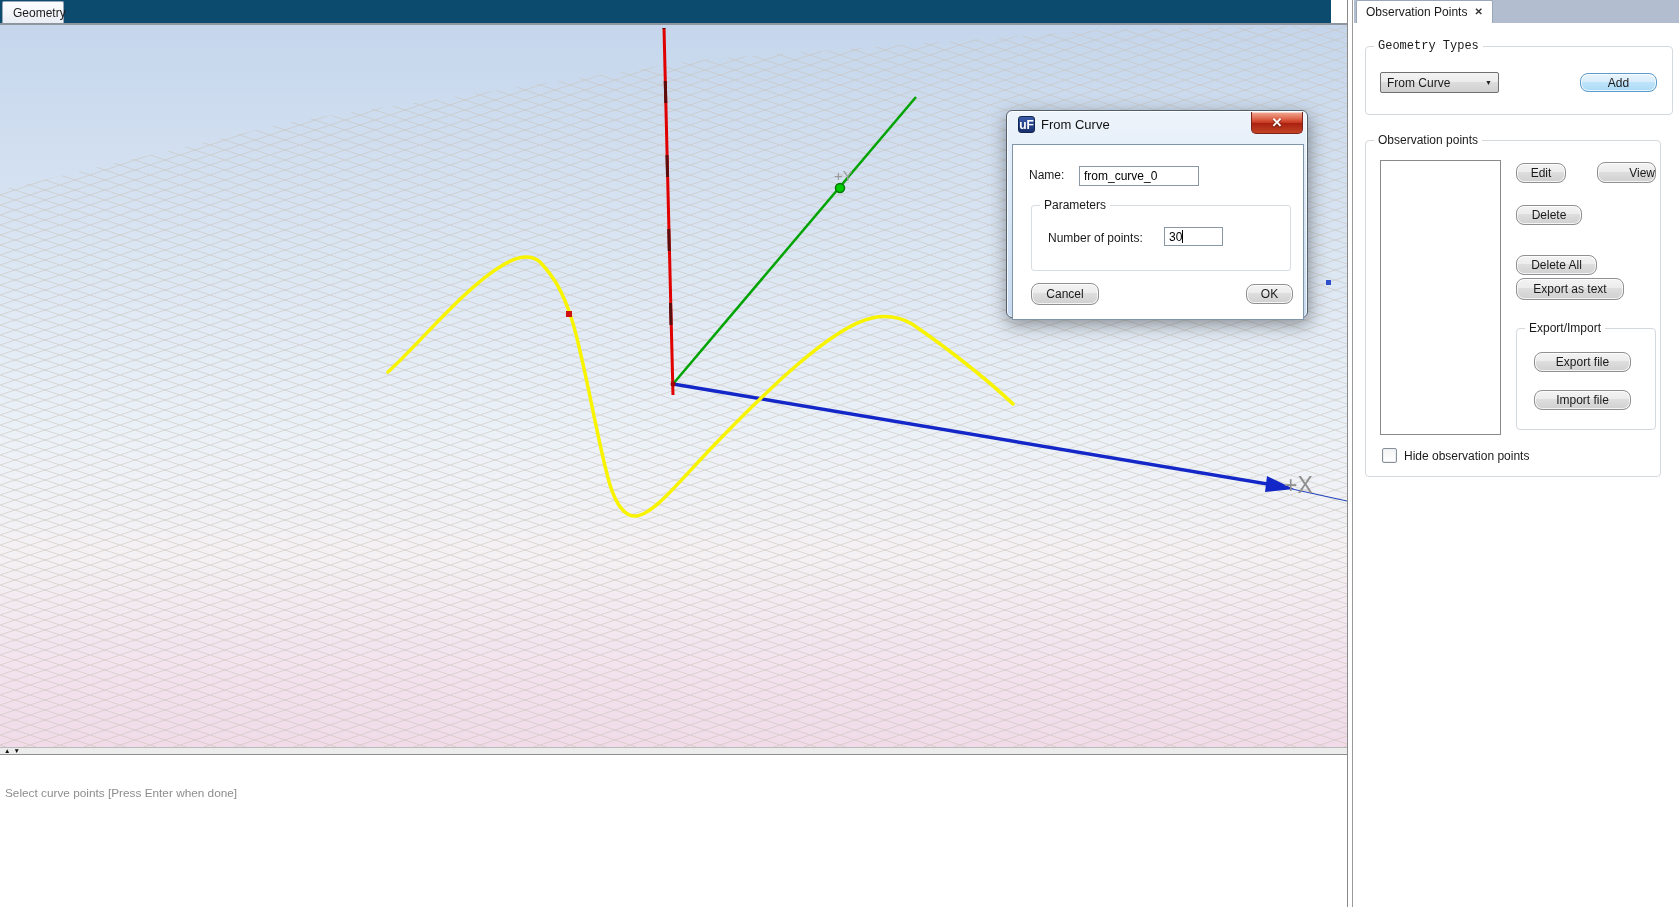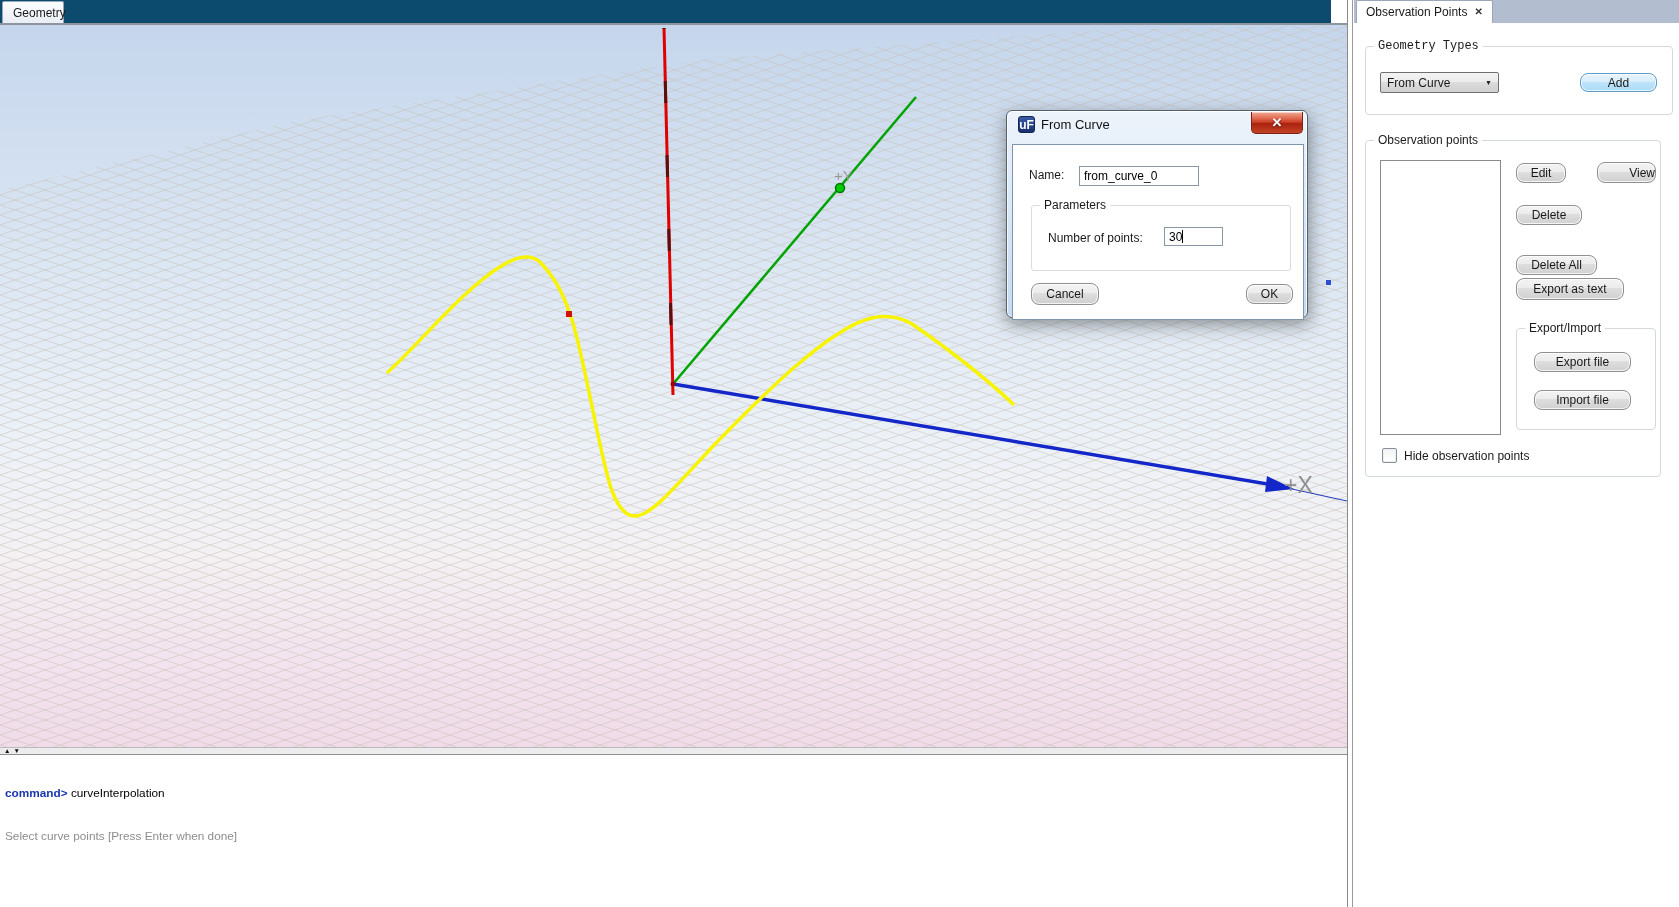--- a/index.html
+++ b/index.html
@@ -135,21 +135,20 @@
     <rect x="1326" y="255" width="5" height="5" fill="#2e4ecc"></rect>
 
     <text x="834" y="156" font-size="15" fill="#9a9a9a" font-family="Liberation Sans, sans-serif">+Y</text>
     <text x="1284" y="468" font-size="23" fill="#8f8f8f" font-family="Liberation Sans, sans-serif">+X</text>
   </svg>
 </div>
 
 <div class="splitter"><span>▲</span><span>▼</span></div>
 
 <div class="console">
-  <div><span class="cp">command&gt; </span><span class="cc">curveInterpolation</span></div>
   <div><span class="ci">Select curve points [Press Enter when done]</span></div>
   
   
   
   
   
   
   
 </div>
 

